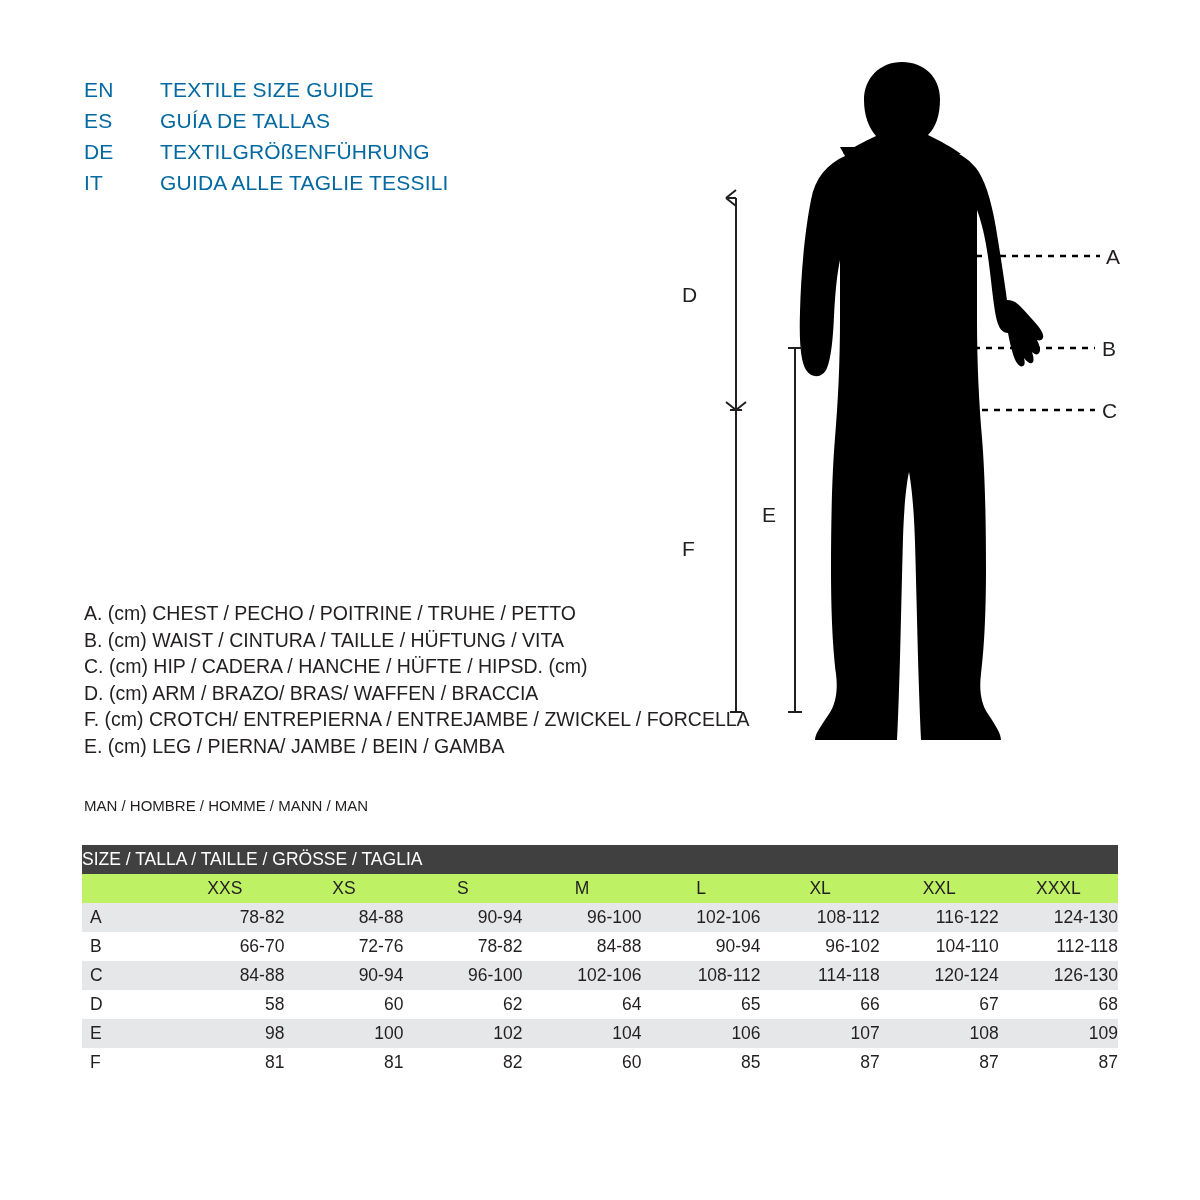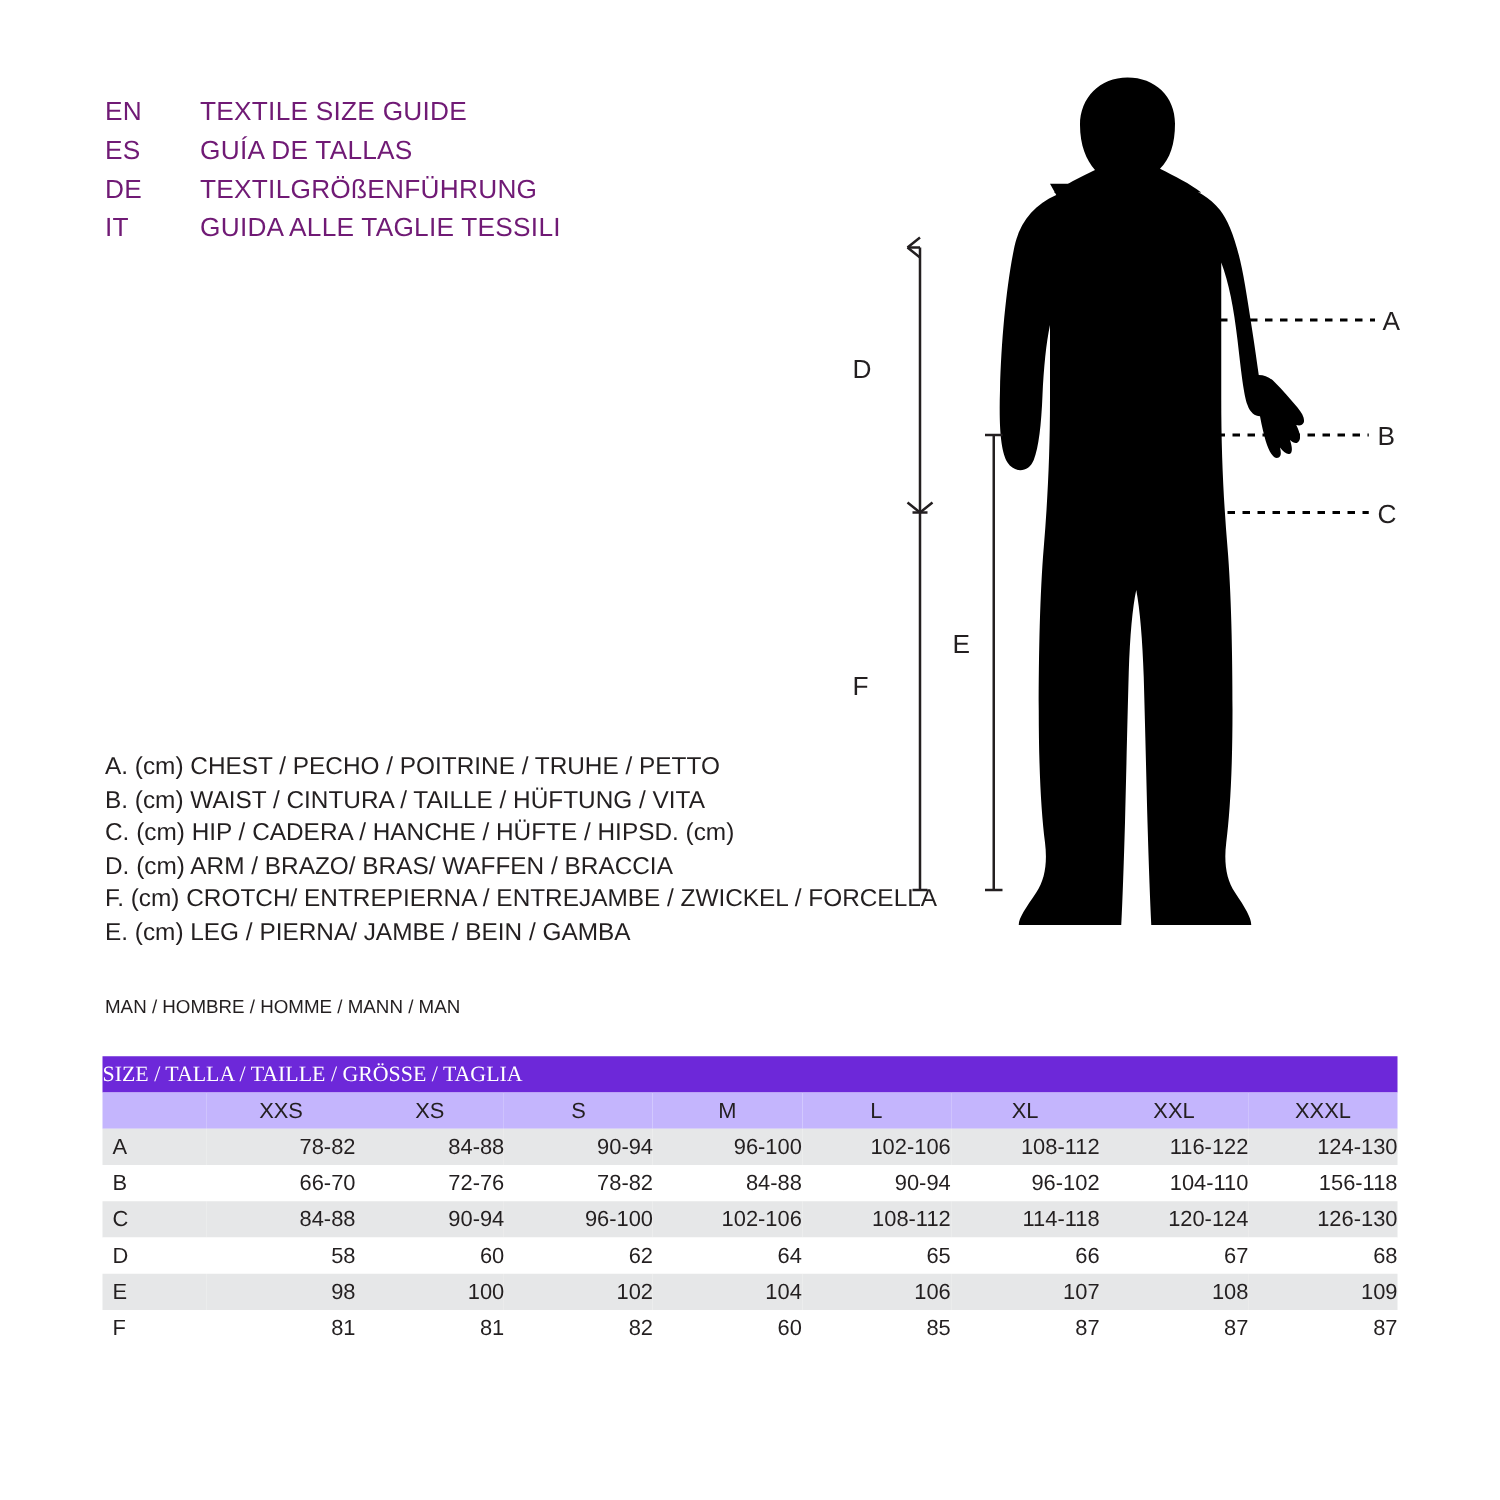--- a/index.html
+++ b/index.html
@@ -27,21 +27,21 @@
     left: 84px;
     top: 78px;
     width: 520px;
   }
   .title-row {
     display: flex;
     align-items: baseline;
     height: 31px;
     font-size: 21px;
     letter-spacing: 0.2px;
-    color: #701a75;
+    color: #0369a1;
   }
   .title-lang {
     width: 76px;
     flex: 0 0 76px;
   }
   .title-text {
     flex: 1 1 auto;
   }
 
   
@@ -89,30 +89,29 @@
     color: #231f20;
   }
   #size-table td, #size-table th {
     padding: 0;
     margin: 0;
     font-weight: normal;
     height: 29px;
     vertical-align: middle;
   }
   .tbl-header-band td {
-    background: #6d28d9;
+    background: #404040;
     color: #ffffff;
     text-align: left;
     padding-left: 8px;
     font-size: 17.5px;
     height: 27px;
-    font-family: Liberation Serif, serif;
   }
   .tbl-sizes td {
-    background: #c4b5fd;
+    background: #bef264;
     text-align: center;
     height: 30px;
   }
   .row-shaded td {
     background: #e6e7e8;
   }
   .row-plain td {
     background: #ffffff;
   }
   .col-key {
@@ -287,21 +286,21 @@
 
       <tr class="row-plain">
         <td class="col-key">B</td>
         <td class="cell">66-70</td>
         <td class="cell">72-76</td>
         <td class="cell">78-82</td>
         <td class="cell">84-88</td>
         <td class="cell">90-94</td>
         <td class="cell">96-102</td>
         <td class="cell">104-110</td>
-        <td class="cell">156-118</td>
+        <td class="cell">112-118</td>
       </tr>
 
       <tr class="row-shaded">
         <td class="col-key">C</td>
         <td class="cell">84-88</td>
         <td class="cell">90-94</td>
         <td class="cell">96-100</td>
         <td class="cell">102-106</td>
         <td class="cell">108-112</td>
         <td class="cell">114-118</td>

